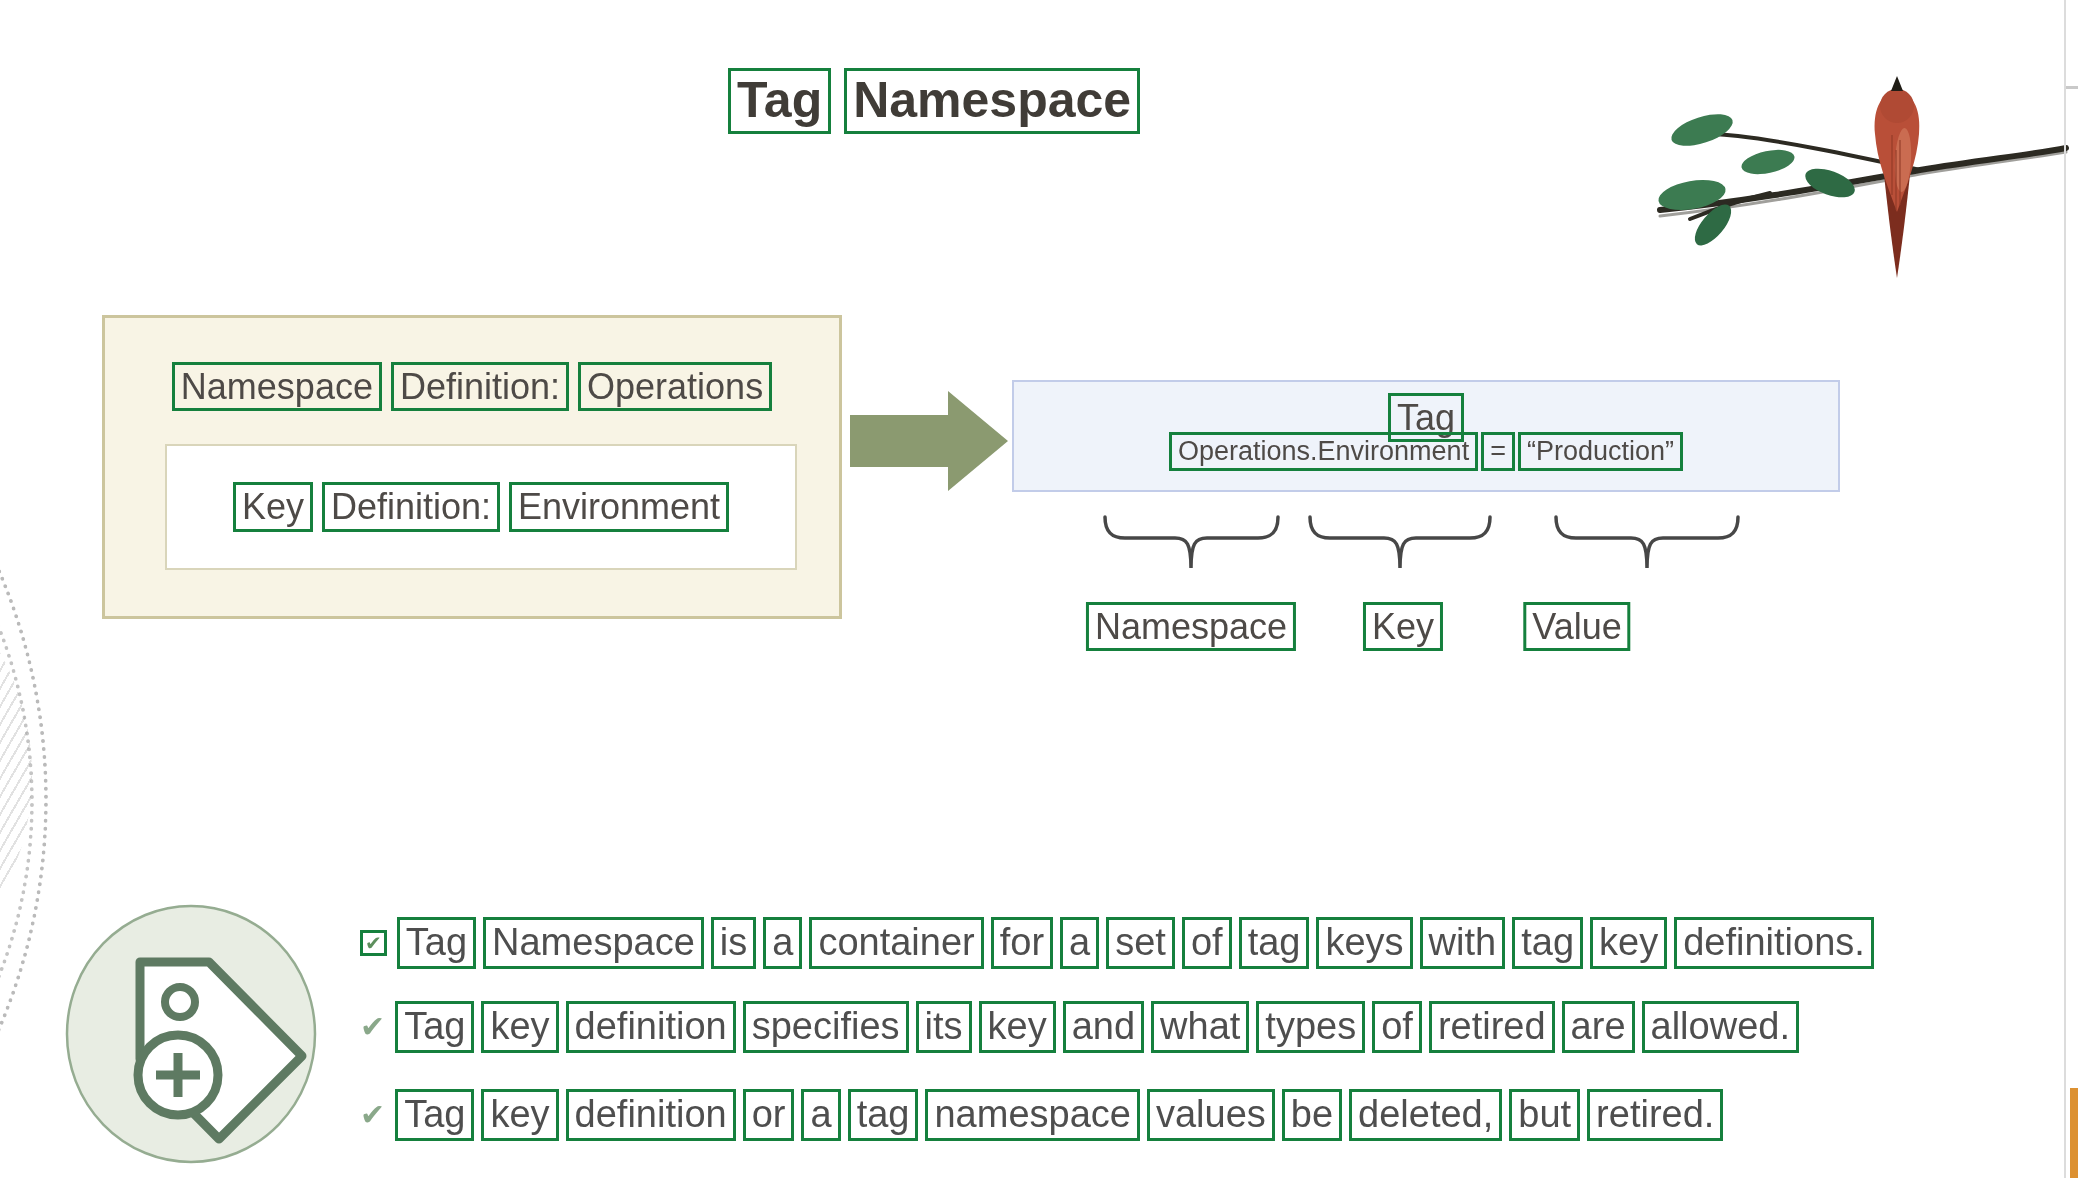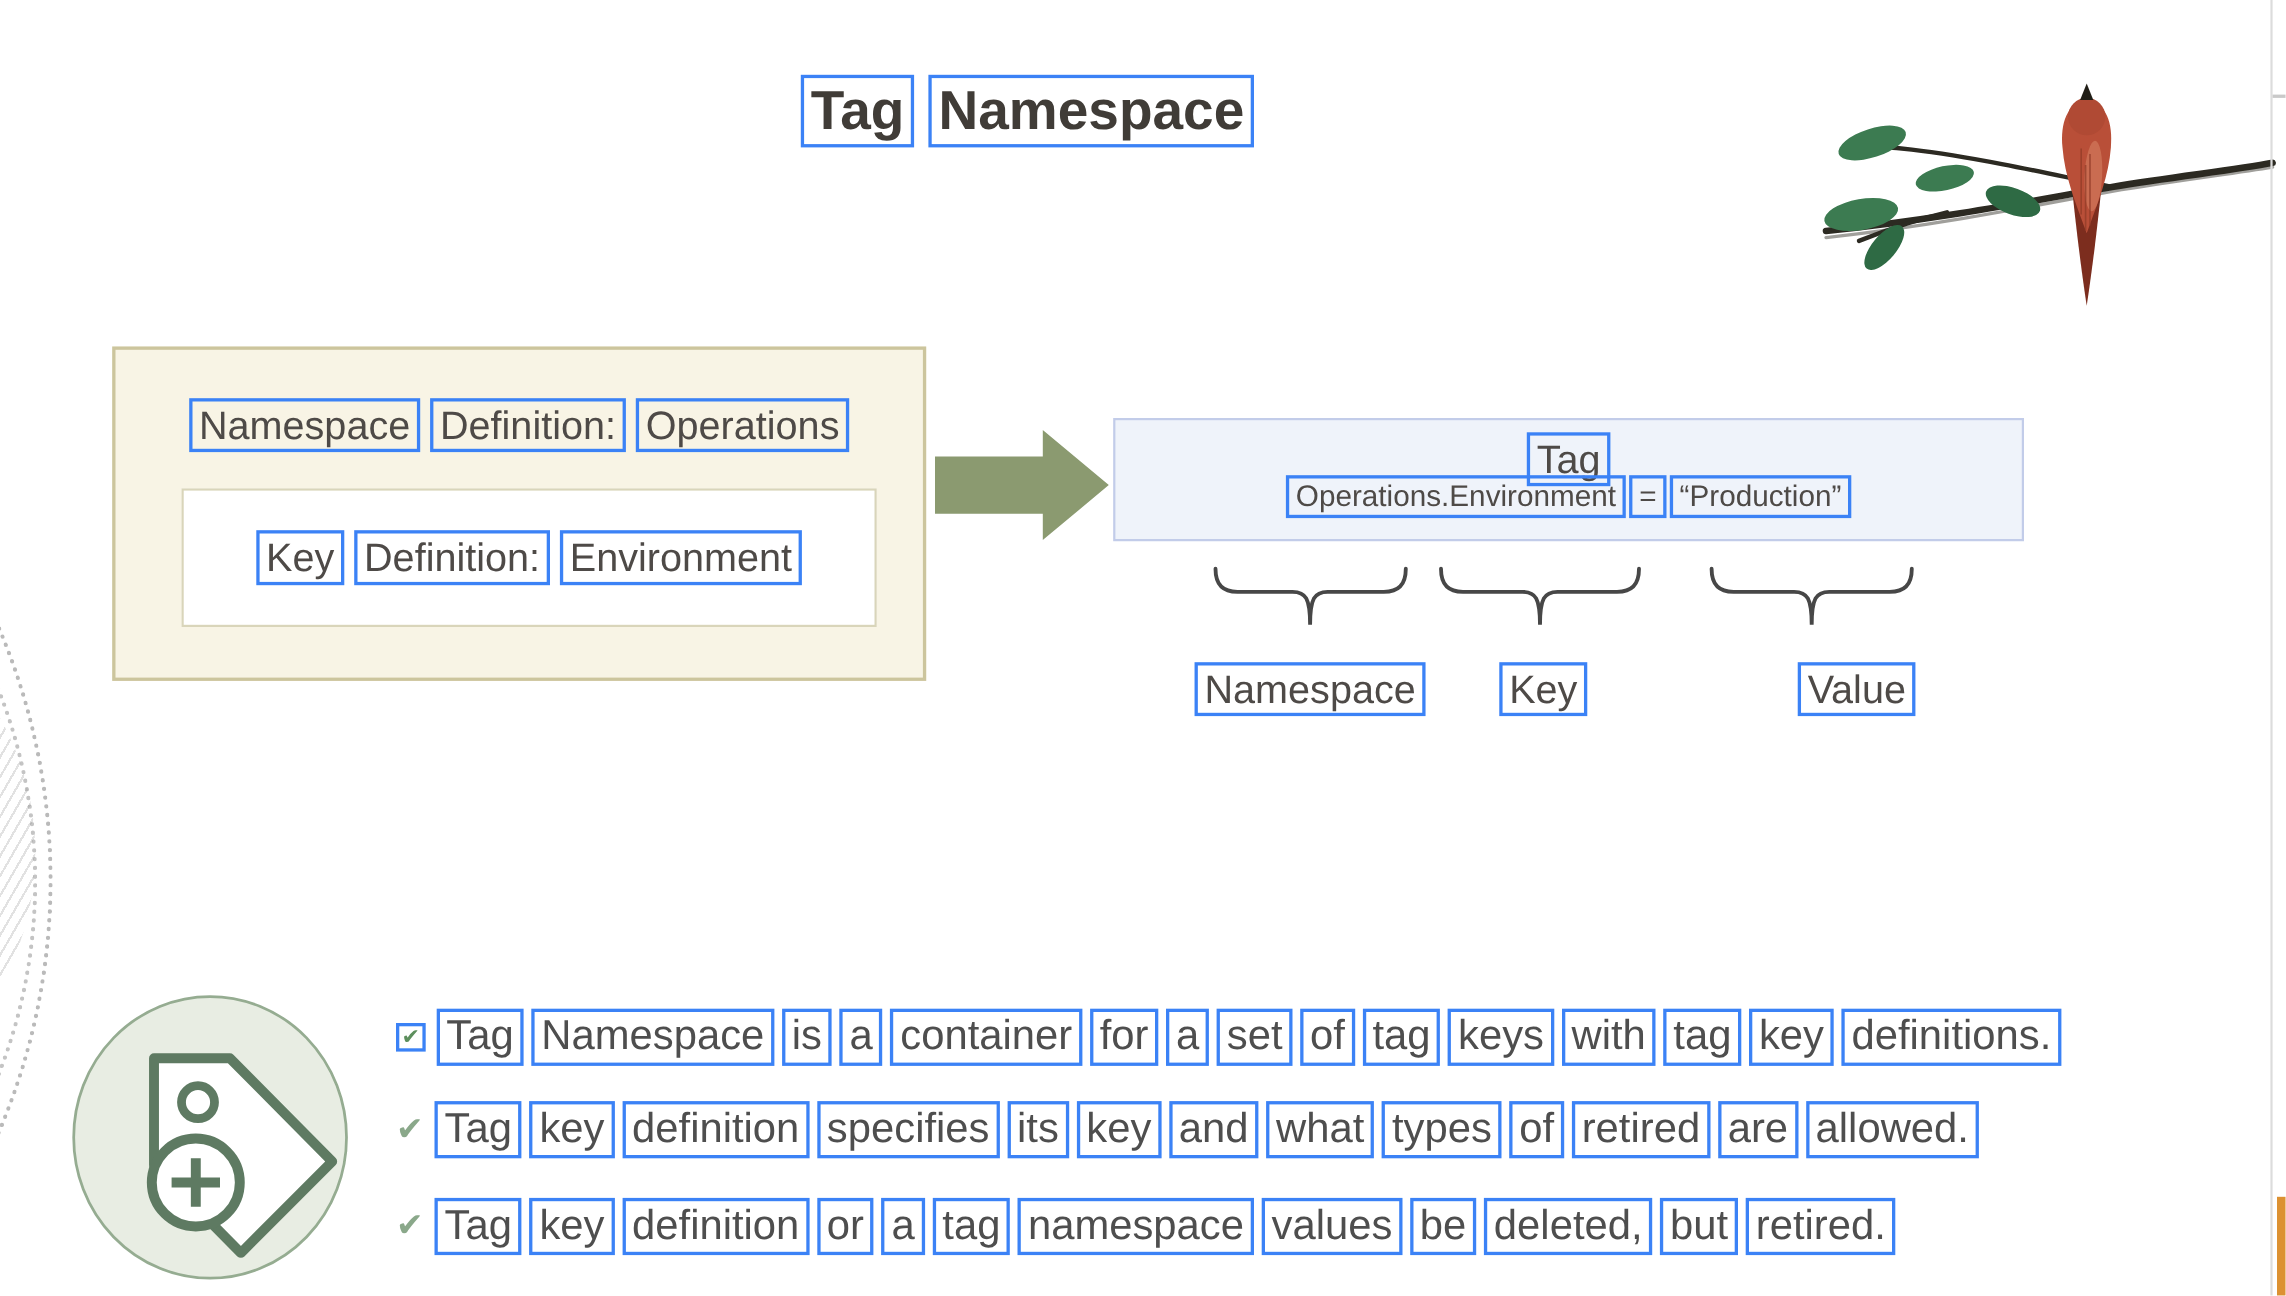--- a/index.html
+++ b/index.html
@@ -7,21 +7,21 @@
     position:relative; width:2078px; height:1178px;
     background:#ffffff; overflow:hidden;
     font-family:"Liberation Sans", sans-serif;
     color:#4e4a47;
   }
   .abs { position:absolute; }
 
   
   .wline { display:flex; align-items:center; }
   .wbox {
-    border:3px solid #3b82f6;
+    border:3px solid #15803d;
     padding:1px 6px;
     white-space:nowrap;
     display:inline-block;
     line-height:1.15;
   }
 
   
   .title-row { left:728px; top:68px; display:flex; gap:13px;
     font-size:50px; font-weight:bold; color:#403c37; }
 
@@ -136,21 +136,21 @@
       <path d="M 476,5 C 476,20 483,26 496,26 L 551,26 C 563,26 567,32 567,56 C 567,32 571,26 583,26 L 638,26 C 651,26 658,20 658,5"></path>
     </g>
   </svg>
 
   <div class="abs brace-label wline" style="left:1191px;">
       <span class="wbox">Namespace</span>
     </div>
   <div class="abs brace-label wline" style="left:1403px;">
       <span class="wbox">Key</span>
     </div>
-  <div class="abs brace-label wline" style="left:1688px;border-radius:23px;">
+  <div class="abs brace-label wline" style="left:1577px;border-radius:23px;">
       <span class="wbox">Value</span>
     </div>
 
   <svg class="abs" style="left:60px; top:898px;" width="262" height="272" viewBox="0 0 262 272">
     <ellipse cx="131" cy="136" rx="124" ry="128" fill="#e8ede3" stroke="#95ac91" stroke-width="2.5"></ellipse>
     <path d="M 80,64 L 149,64 L 242,158 L 159,241 L 80,161 Z" fill="#ffffff" stroke="#5e7a62" stroke-width="9" stroke-linejoin="round"></path>
     <circle cx="120" cy="104" r="15" fill="#ffffff" stroke="#5e7a62" stroke-width="8"></circle>
     <circle cx="118" cy="177" r="40" fill="#ffffff" stroke="#5e7a62" stroke-width="9"></circle>
     <path d="M 96,177 L 140,177 M 118,155 L 118,199" stroke="#5e7a62" stroke-width="9" fill="none"></path>
   </svg>

